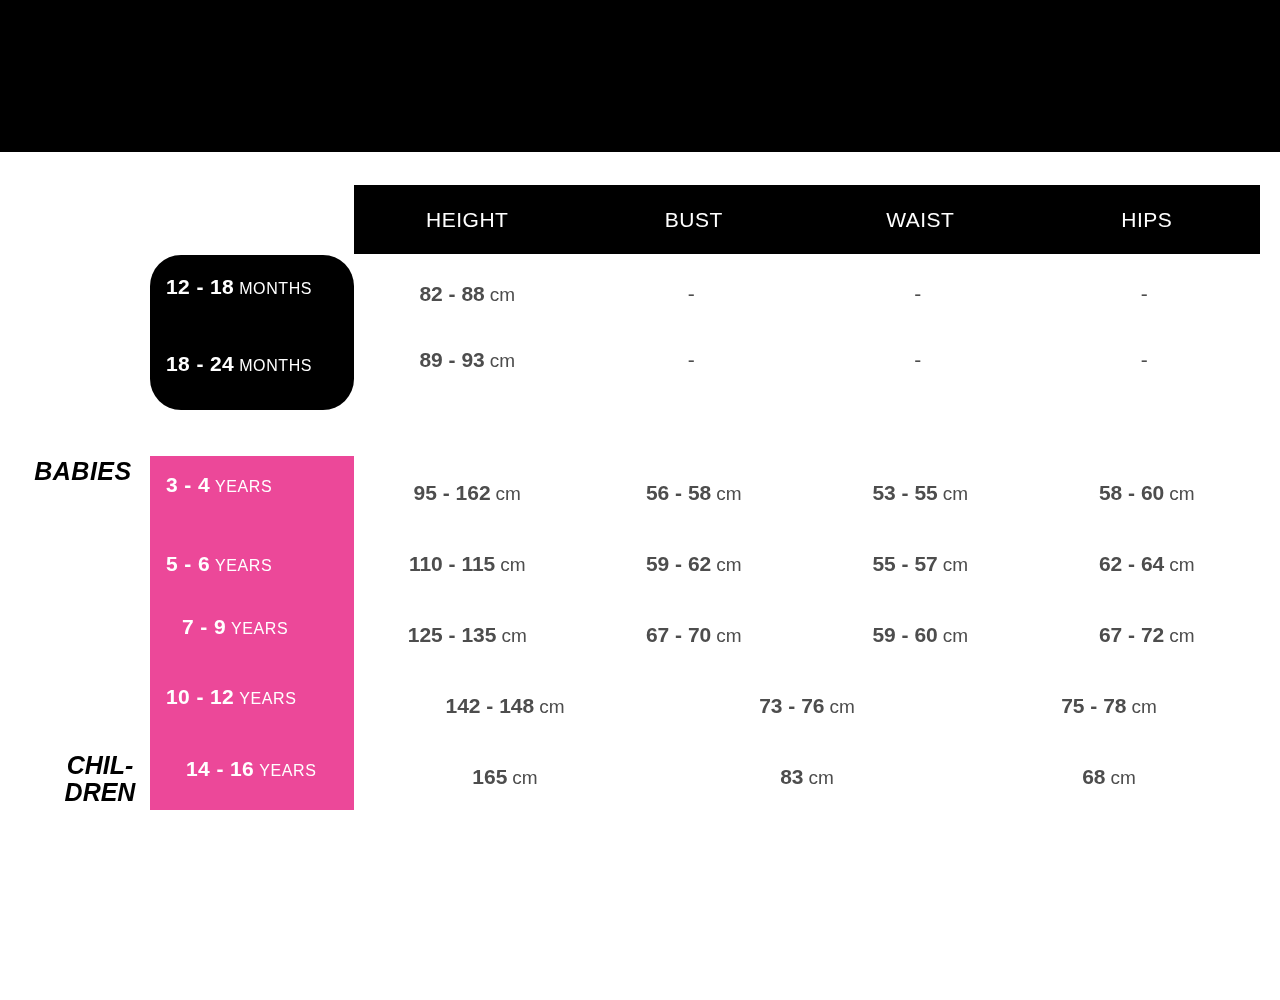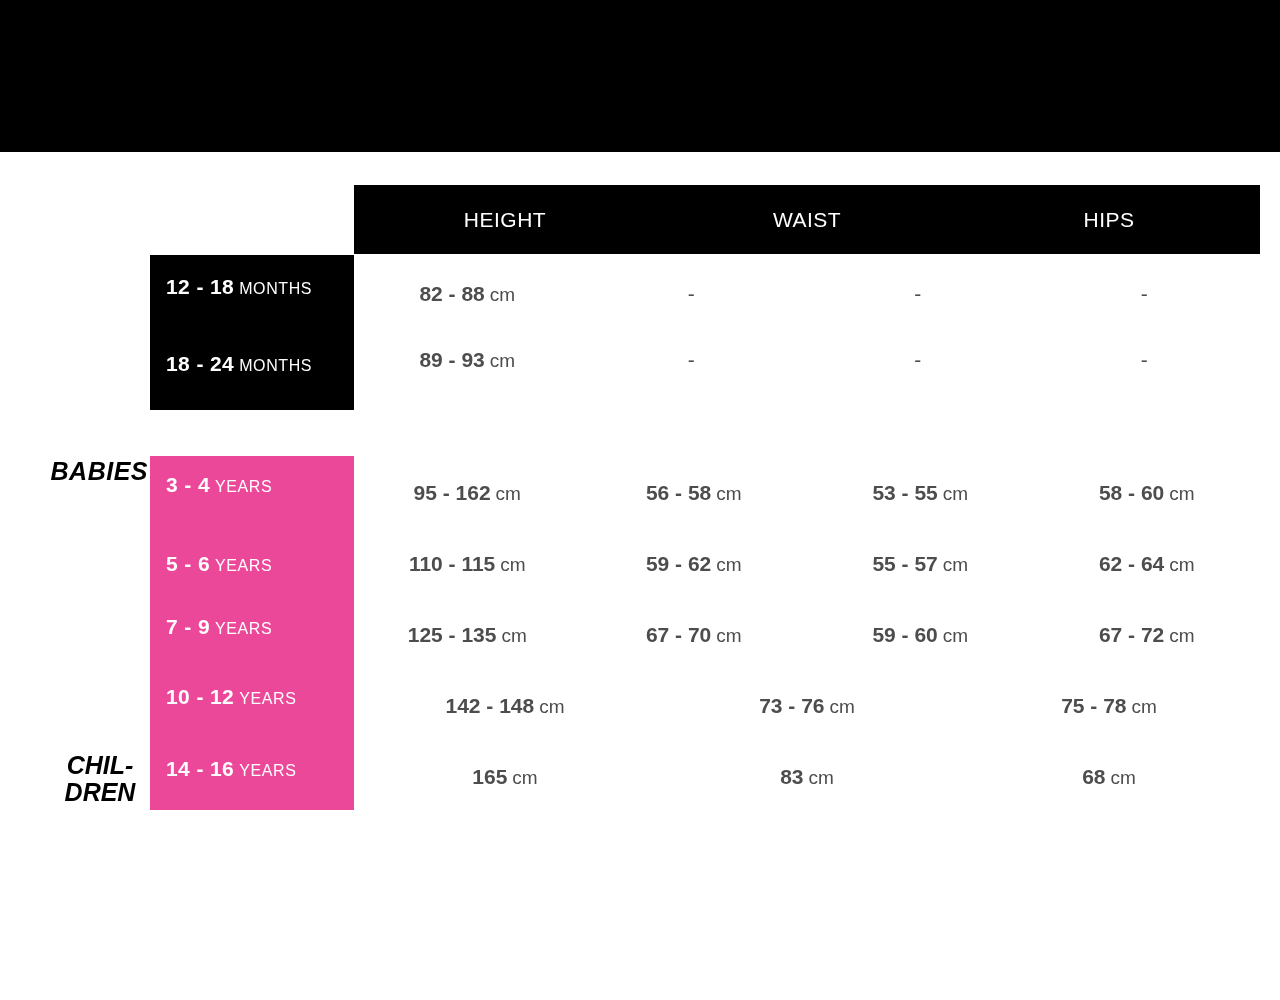--- a/index.html
+++ b/index.html
@@ -47,34 +47,35 @@
     letter-spacing: 0.5px;
     font-weight: 400;
   }
 
   
   .babies-label {
     position: absolute;
     left: 18px;
     top: 305px;
     width: 130px;
-    text-align: right;
+    text-align: center;
     font-style: italic;
     font-weight: bold;
     font-size: 25px;
     color: #000000;
     letter-spacing: 0.5px;
   }
   .babies-tags {
     position: absolute;
     left: 150px;
     top: 103px;
     width: 204px;
     height: 155px;
     background: #000000;
+    border-radius: 31px;
   }
   .children-label {
     position: absolute;
     left: 40px;
     top: 600px;
     width: 120px;
     font-style: italic;
     font-weight: bold;
     font-size: 25px;
     line-height: 27px;
@@ -139,20 +140,21 @@
   }
 </style>
 </head>
 <body>
 
 <div class="page">
   <div class="sheet">
 
     <div class="header-band">
       <div class="header-cell">HEIGHT</div>
+      <div class="header-cell">BUST</div>
       <div class="header-cell">WAIST</div>
       <div class="header-cell">HIPS</div>
     </div>
 
     <div class="babies-label">BABIES</div>
 
     <div class="babies-tags">
       <div class="tag" style="top:20px;">
         <span class="num">12 - 18</span><span class="unit">MONTHS</span>
       </div>
@@ -196,27 +198,27 @@
       <div>DREN</div>
     </div>
 
     <div class="children-tags">
       <div class="tag" style="top:17px;">
         <span class="num">3 - 4</span><span class="unit">YEARS</span>
       </div>
       <div class="tag" style="top:88px;margin-top:8px;">
         <span class="num">5 - 6</span><span class="unit">YEARS</span>
       </div>
-      <div class="tag" style="top:159px;">
+      <div class="tag" style="top:159px;margin-left:16px;">
         <span class="num">7 - 9</span><span class="unit">YEARS</span>
       </div>
       <div class="tag" style="top:229px;">
         <span class="num">10 - 12</span><span class="unit">YEARS</span>
       </div>
-      <div class="tag" style="top:301px;">
+      <div class="tag" style="top:301px;margin-left:20px;">
         <span class="num">14 - 16</span><span class="unit">YEARS</span>
       </div>
     </div>
 
     <div class="meas-row" style="top:329px;">
       <div class="meas-cell">
         <span class="val">95 - 162</span><span class="unit">cm</span>
       </div>
       <div class="meas-cell">
         <span class="val">56 - 58</span><span class="unit">cm</span>

